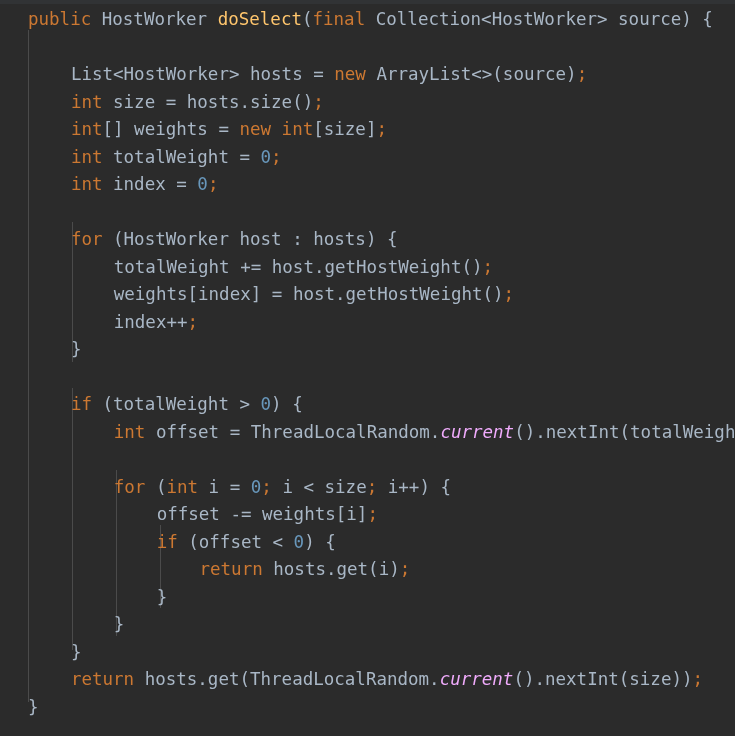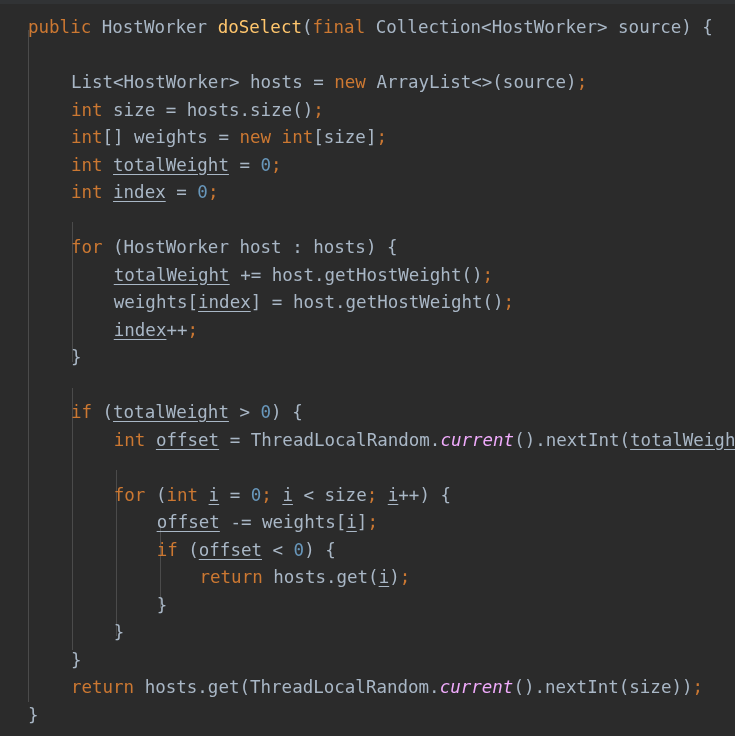--- a/index.html
+++ b/index.html
@@ -36,34 +36,33 @@
     width: 1px;
     background: #4b4b4b;
   }
   #code {
     position: absolute;
     top: 6px;
     left: 0;
     width: 735px;
     white-space: pre;
     color: #a9b7c6;
-    margin-top: 8px;
   }
   .line {
     height: 27.5px;
     white-space: pre;
     padding-left: 28px;
   }
   
   .kw   { color: #cc7832; }
   .mdec { color: #ffc66d; }
   .num  { color: #6897bb; }
   .txt  { color: #a9b7c6; }
   .pun  { color: #cc7832; }
-  .var  { color: #a9b7c6; text-decoration: underline; text-underline-offset: 3px; }
+  .var  { color: #a9b7c6; text-underline-offset: 3px; }
   .stat { color: #f0abfc; font-style: italic; }
 </style>
 </head>
 <body>
 
 <div id="editor">
   <div id="topstrip"></div>
   <div id="guides">
       <div class="guide" style="left: 28px; top: 30px; height: 672px; background: rgb(75, 75, 75);"></div>
       <div class="guide" style="left: 72px; top: 222px; height: 140px; background: rgb(75, 75, 75);"></div>

